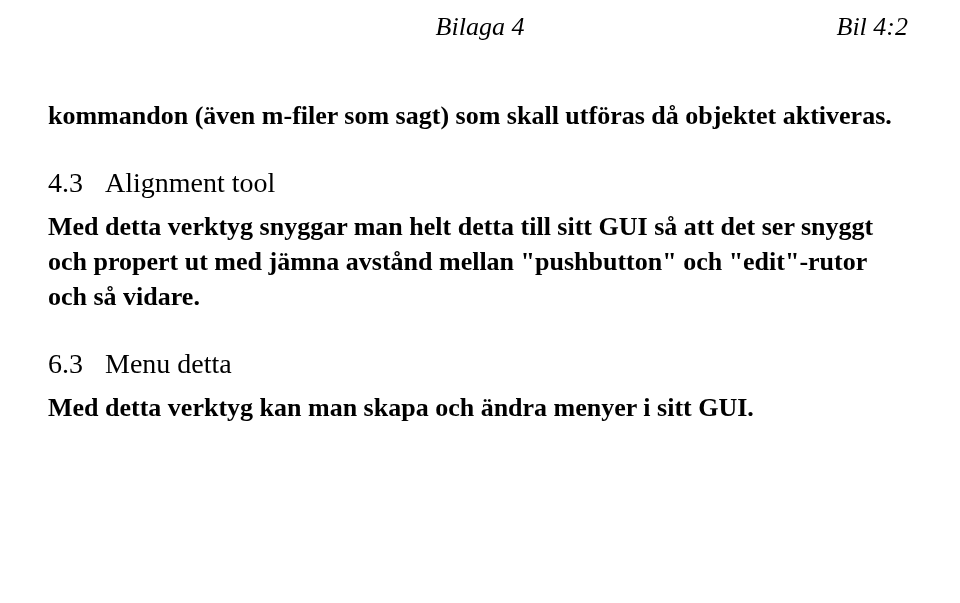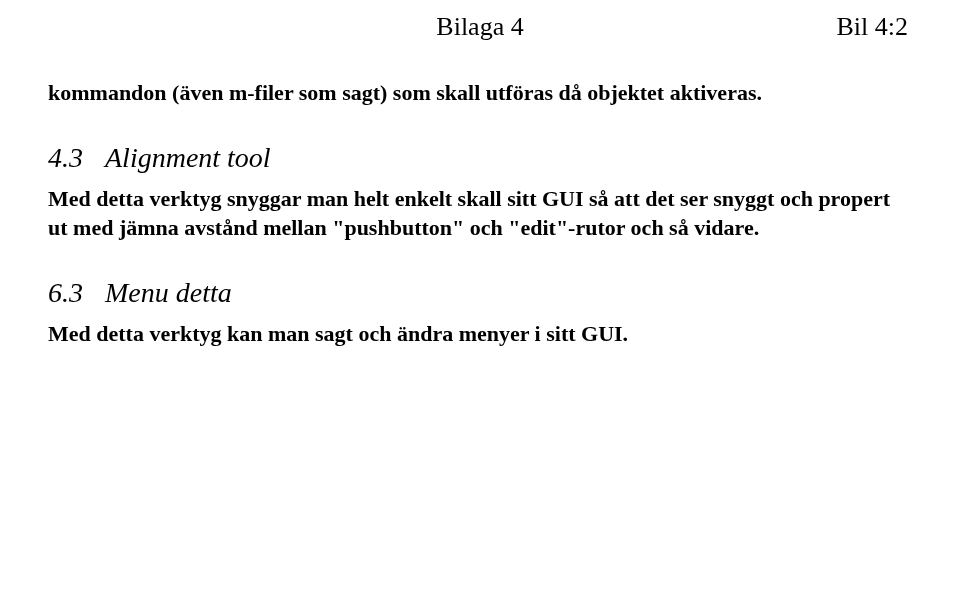--- a/index.html
+++ b/index.html
@@ -16,39 +16,39 @@
     width: 960px;
     height: 603px;
     padding: 12px 48px 24px 48px;
   }
   .header-row {
     display: flex;
     justify-content: flex-end;
     align-items: flex-start;
     font-size: 26px;
     position: relative;
-    margin-bottom: 36px;
+    margin-bottom: 56px;
+    font-style: italic;
   }
   .header-left {
     position: absolute;
     left: 50%;
     transform: translateX(-50%);
   }
   .header-right {
     margin-right: 4px;
   }
   .body-para {
-    font-size: 22px;
+    font-size: 26px;
     line-height: 1.35;
     font-weight: bold;
     margin: 0 0 28px 0;
   }
   .section-heading {
     font-size: 28px;
-    font-style: italic;
     font-weight: normal;
     margin: 34px 0 10px 0;
   }
   .section-heading .num {
     display: inline-block;
     margin-right: 22px;
   }
 </style>
 </head>
 <body>
@@ -58,20 +58,20 @@
   <div class="header-row">
     <span class="header-left">Bilaga 4</span>
     <span class="header-right">Bil 4:2</span>
   </div>
 
   <p class="body-para">kommandon (även m-filer som sagt) som skall utföras då objektet aktiveras.</p>
 
   <h2 class="section-heading">
     <span class="num">4.3</span><span>Alignment tool</span>
   </h2>
-  <p class="body-para">Med detta verktyg snyggar man helt enkelt skall sitt GUI så att det ser snyggt och propert ut med jämna avstånd mellan "pushbutton" och "edit"-rutor och så vidare.</p>
+  <p class="body-para">Med detta verktyg snyggar man helt detta till sitt GUI så att det ser snyggt och propert ut med jämna avstånd mellan "pushbutton" och "edit"-rutor och så vidare.</p>
 
   <h2 class="section-heading">
     <span class="num">6.3</span><span>Menu detta</span>
   </h2>
-  <p class="body-para">Med detta verktyg kan man sagt och ändra menyer i sitt GUI.</p>
+  <p class="body-para">Med detta verktyg kan man skapa och ändra menyer i sitt GUI.</p>
 
 </div>
 
 </body></html>

